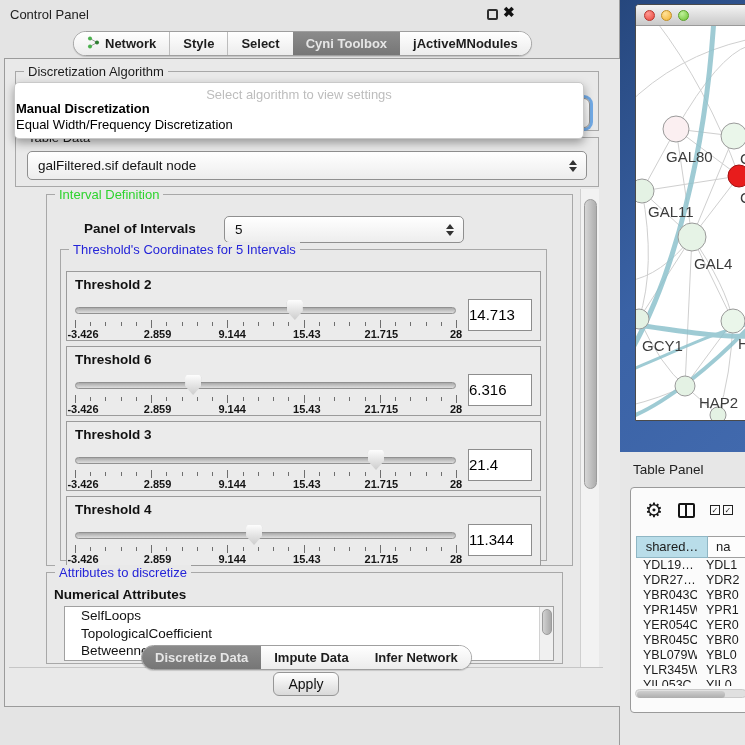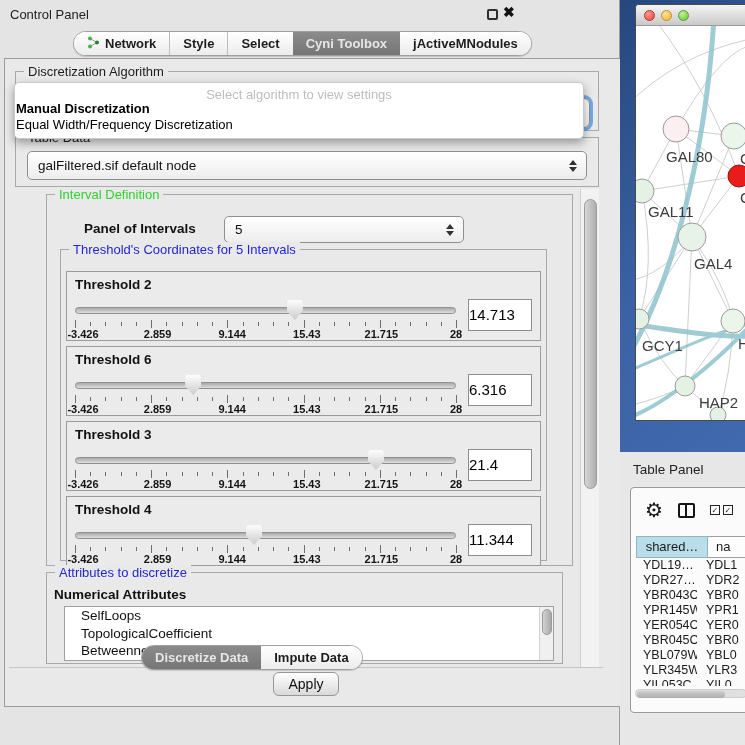--- a/index.html
+++ b/index.html
@@ -415,20 +415,23 @@
       </div>
     </div>
 
     <div class="tabbar" id="bottom-tabs" style="position:absolute;">
         <div class="tab selected">
           <span>Discretize Data</span>
         </div>
         <div class="tab">
           <span>Impute Data</span>
         </div>
+        <div class="tab">
+          <span>Infer Network</span>
+        </div>
       </div>
   </div>
 
   <div id="desktop">
     <div id="net-window">
       <div id="net-titlebar">
         <div class="tl red"></div>
         <div class="tl yellow"></div>
         <div class="tl green"></div>
       </div>

